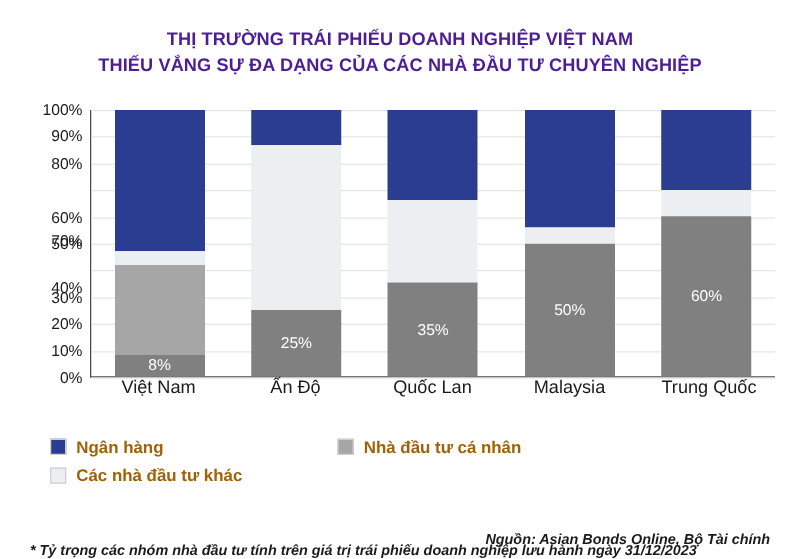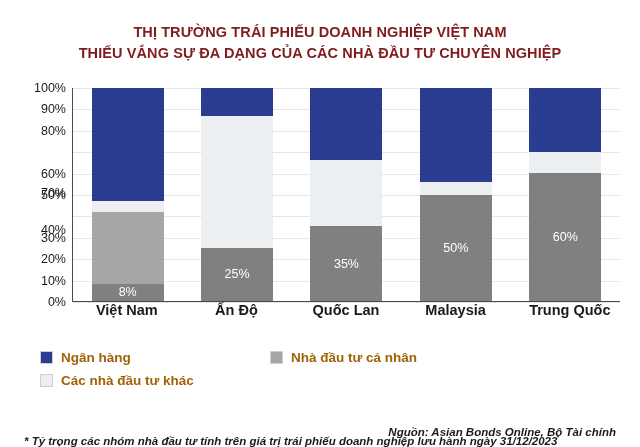--- a/index.html
+++ b/index.html
@@ -18,21 +18,21 @@
   
   .title-block {
     position: absolute;
     left: 0; top: 22px;
     width: 640px;
     text-align: center;
   }
   .title-line {
     font-size: 14.5px;
     font-weight: bold;
-    color: #7f1d1d;
+    color: #4c1d95;
     letter-spacing: 0.1px;
     line-height: 21px;
   }
   
   .chart-area {
     position: absolute;
     left: 0; top: 80px;
     width: 640px; height: 230px;
   }
   .y-axis-labels {
@@ -96,21 +96,21 @@
     position: absolute;
     left: 72px; top: 302px;
     width: 548px;
     display: flex;
     justify-content: space-around;
   }
   .x-label {
     width: 72px;
     text-align: center;
     font-size: 14.5px;
-    font-weight: bold;
+    font-weight: normal;
     color: #1a1a1a;
     white-space: nowrap;
   }
   
   .legend {
     position: absolute;
     left: 40px; top: 350px;
     width: 560px;
     display: grid;
     grid-template-columns: 218px 1fr;

